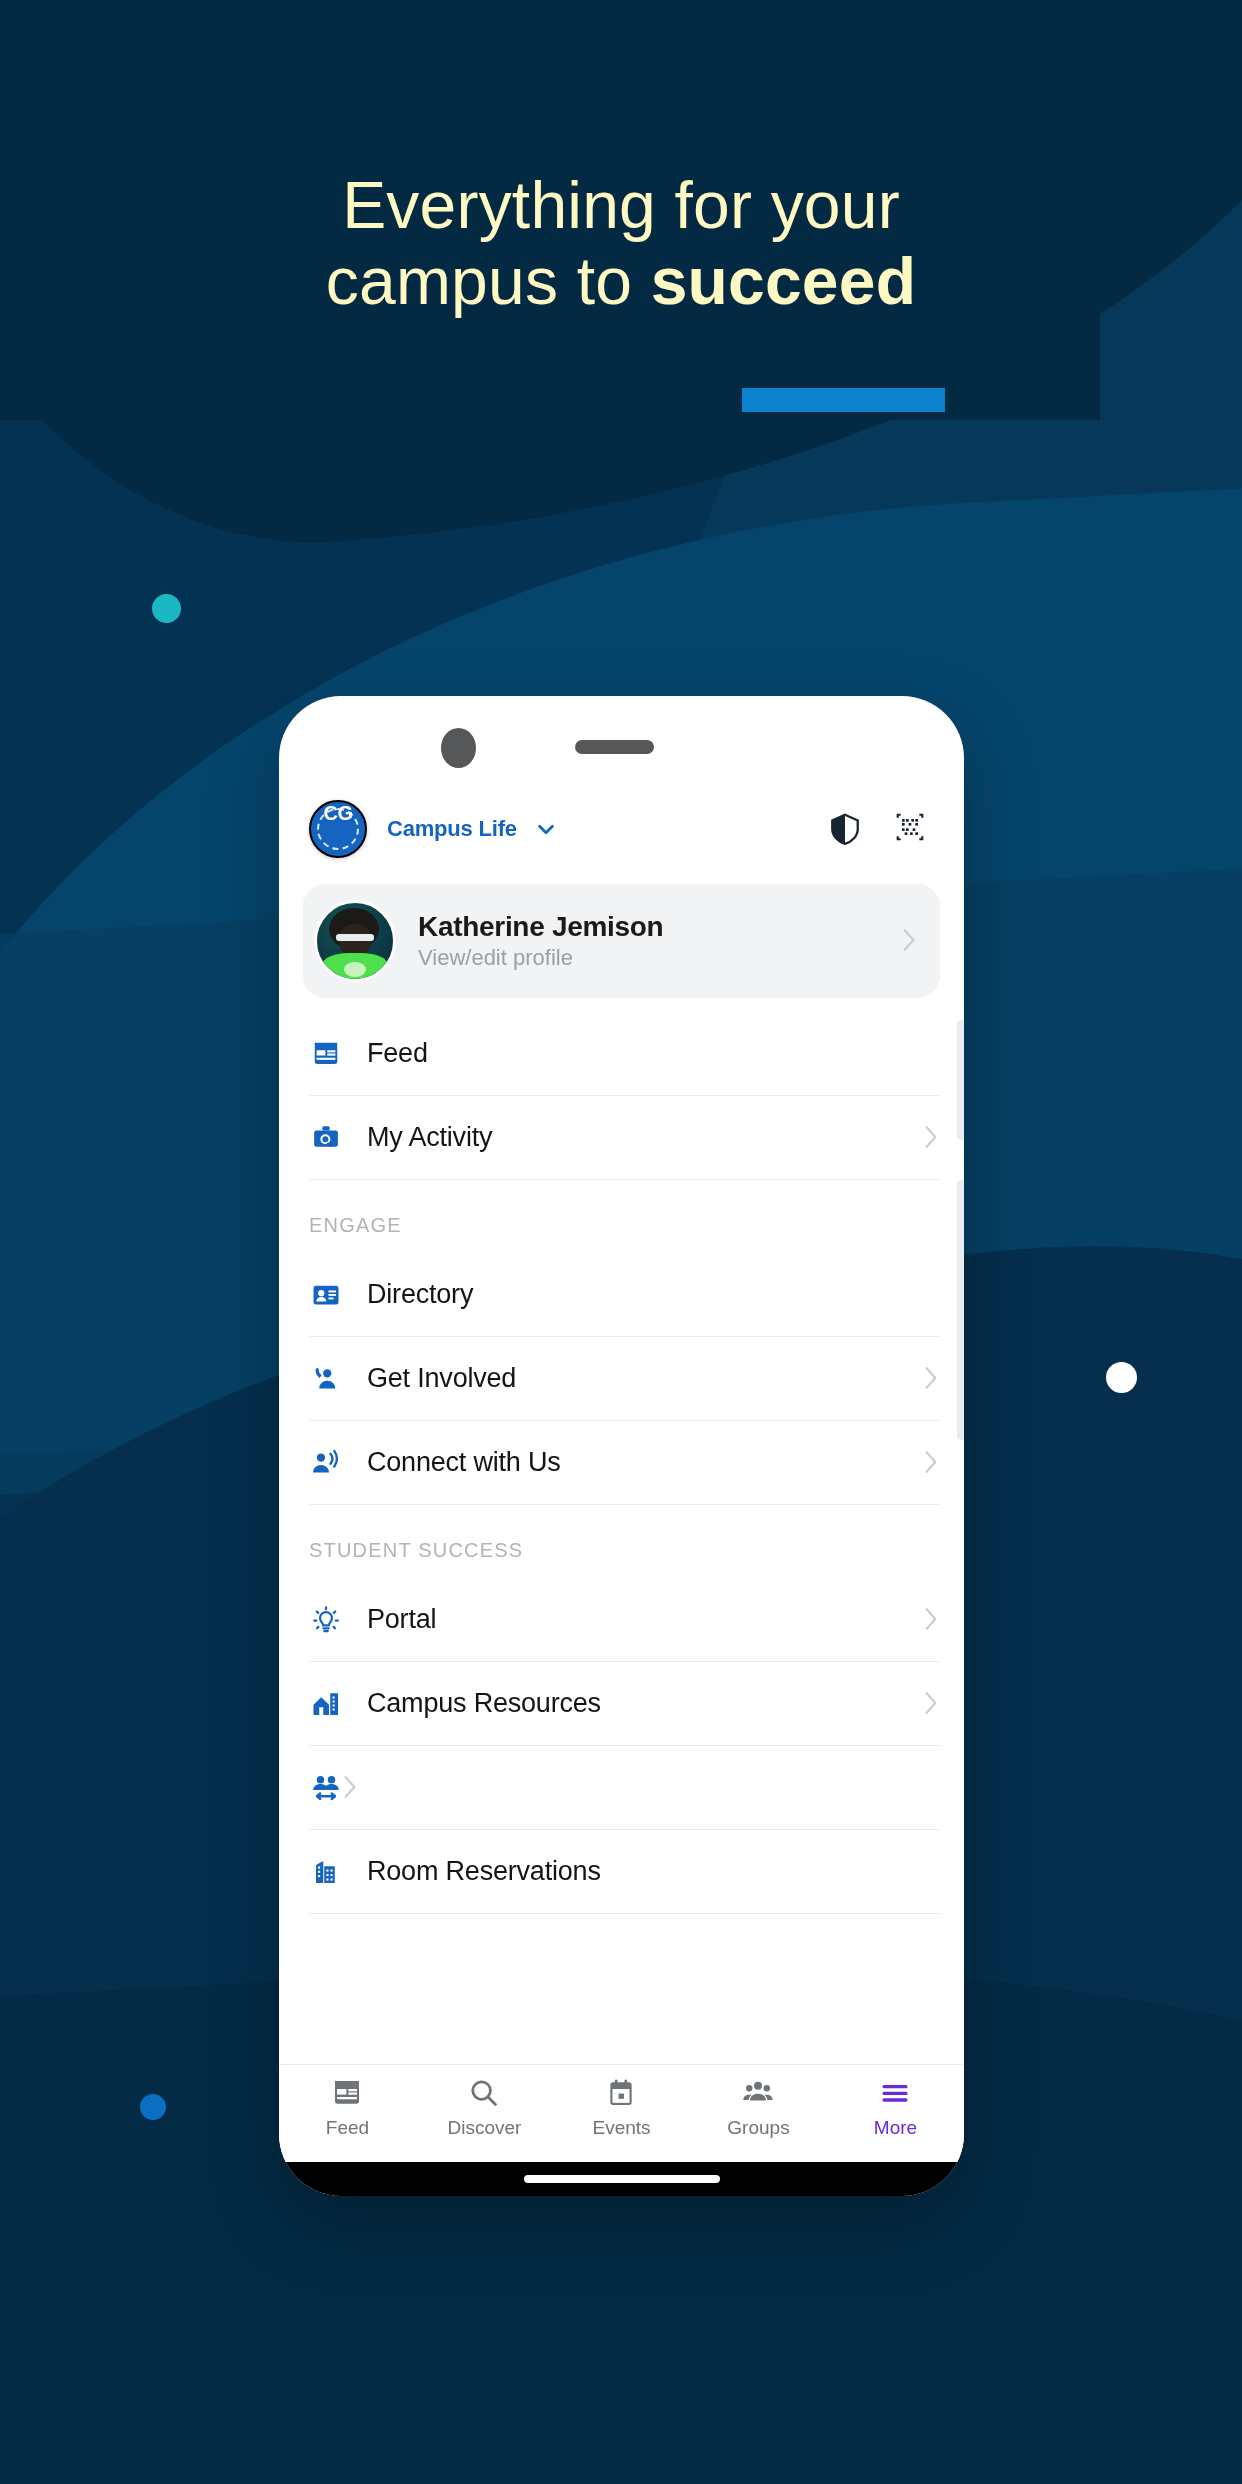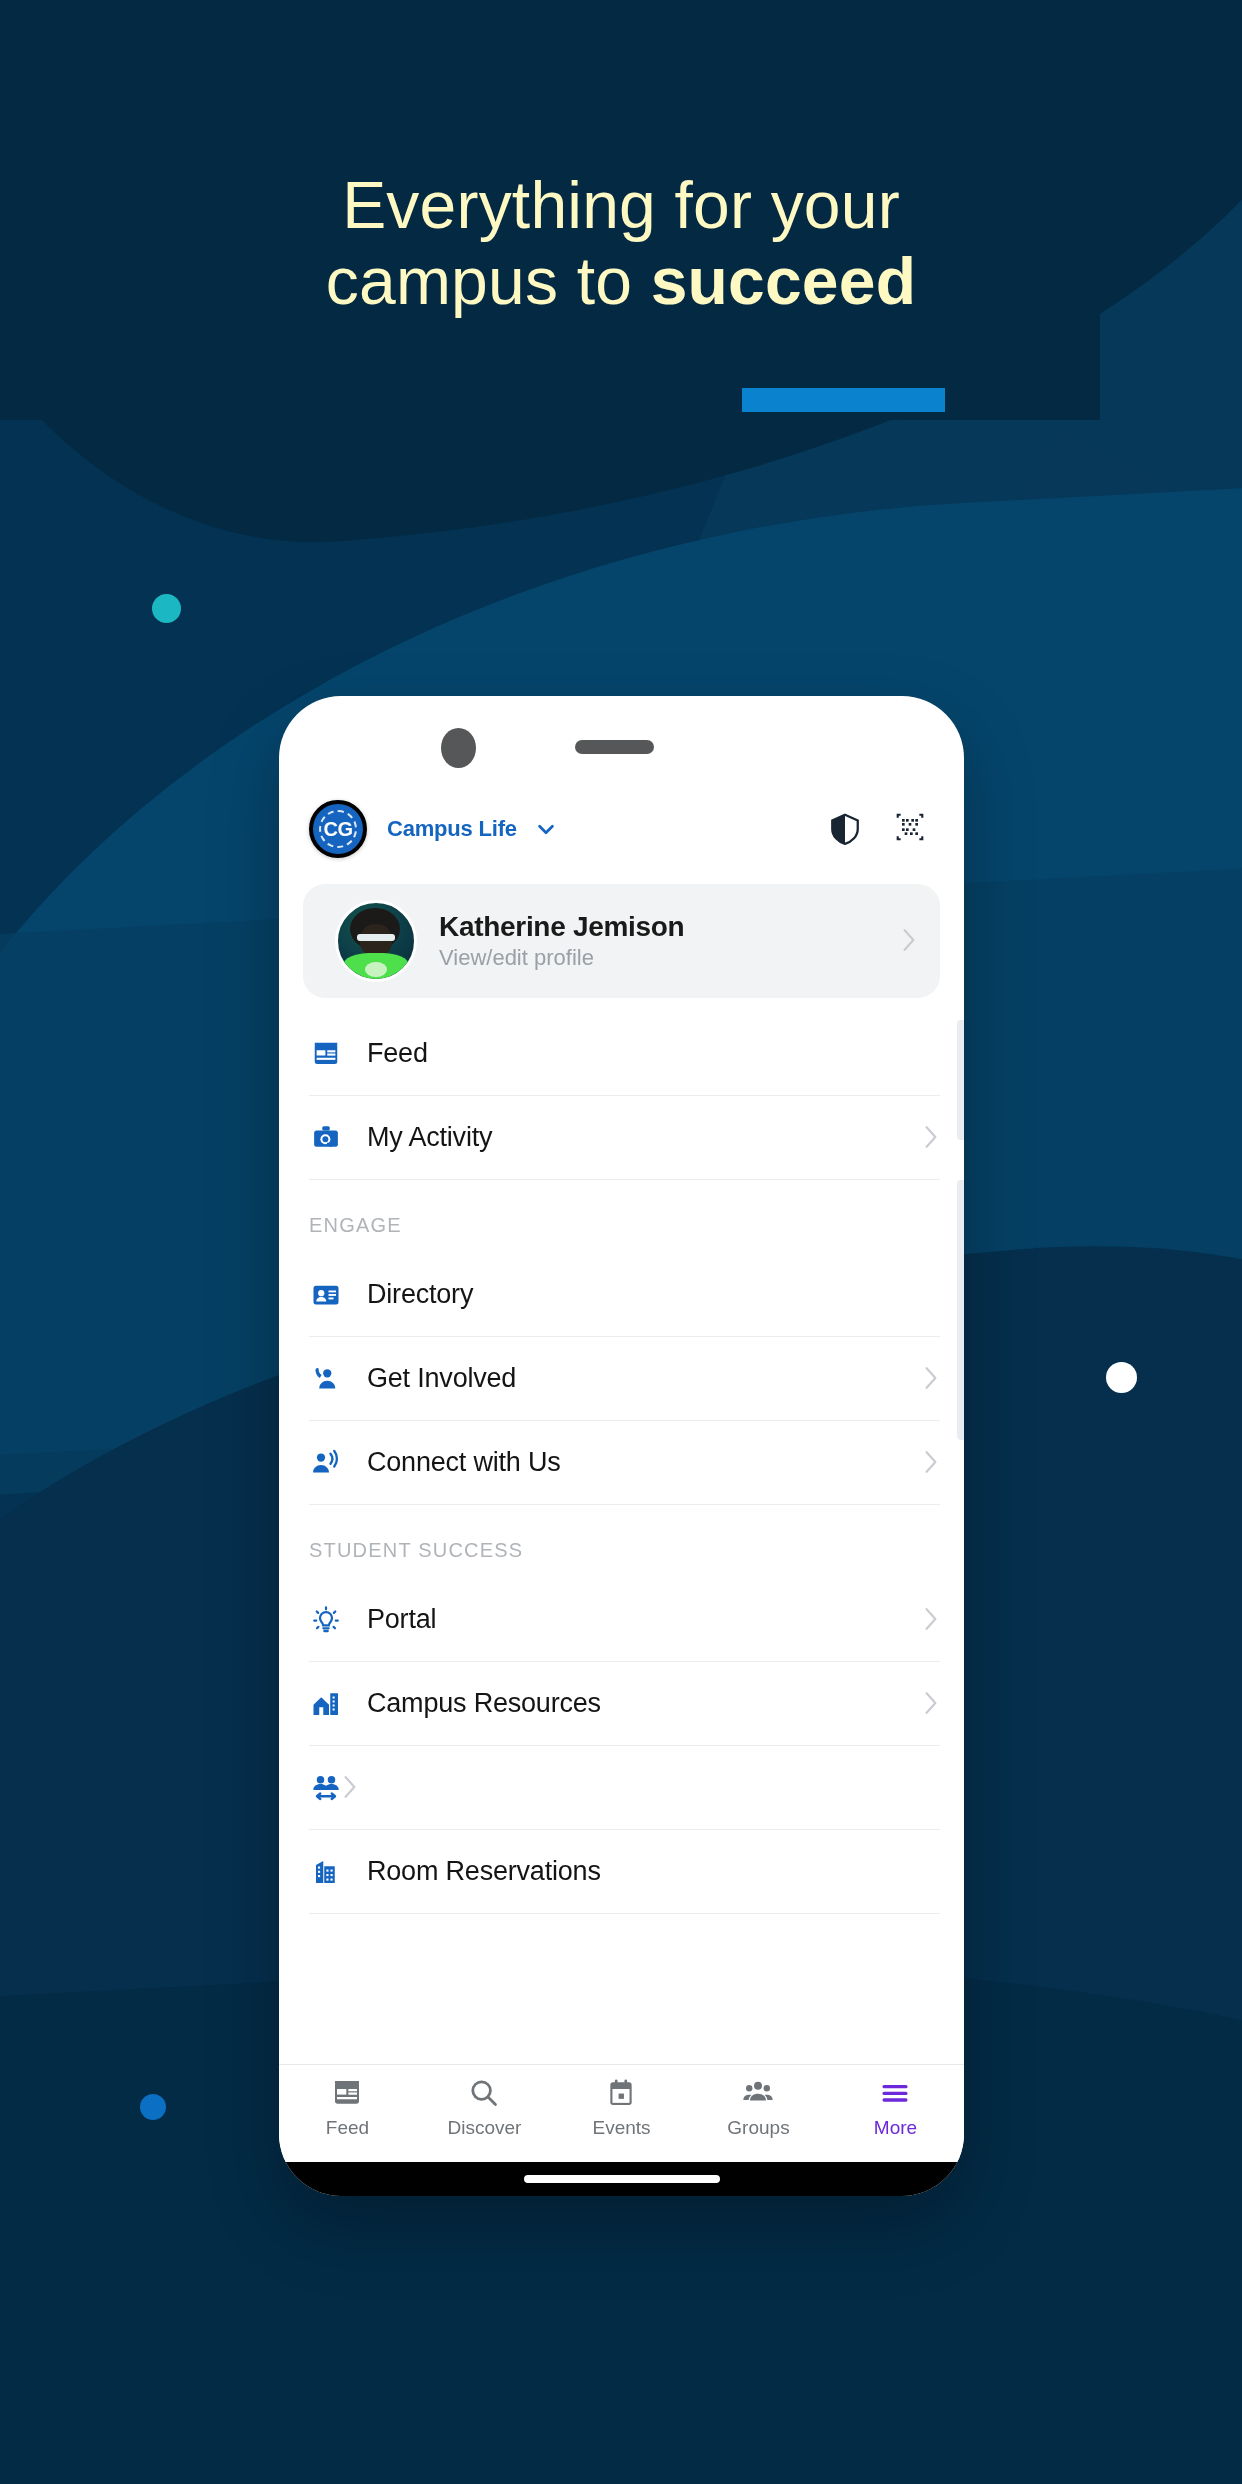--- a/index.html
+++ b/index.html
@@ -191,23 +191,23 @@
   .app-header {
     flex: none;
     display: flex;
     align-items: center;
     padding: 26px 36px 20px 30px;
   }
   .logo {
     width: 58px; height: 58px;
     border-radius: 50%;
     background: #1565c0;
-    border: 4px solid #000000;
+    border: 2px solid #000000;
     box-shadow: 0 1px 4px rgba(0,0,0,.22);
-    display: flex; align-items: center; justify-content: center;
+    display: flex; justify-content: center;
     flex: none;
     position: relative;
   }
   .logo .ring {
     position: absolute;
     inset: 6px;
     border-radius: 50%;
     border: 2.5px dashed #ffffff;
     opacity: .85;
   }
@@ -238,21 +238,21 @@
 
   
   .profile-card {
     flex: none;
     margin: 6px 24px 0 24px;
     background: #f1f3f4;
     border-radius: 22px;
     height: 114px;
     display: flex;
     align-items: center;
-    padding: 0 22px 0 32px;
+    padding: 0 22px 0 11px;
   }
   .avatar {
     width: 82px; height: 82px;
     border-radius: 50%;
     flex: none;
     border: 3px solid #ffffff;
     overflow: hidden;
     position: relative;
     background: radial-gradient(circle at 40% 28%, #14564f 0%, #0c3b46 55%, #082b33 100%);
   }

